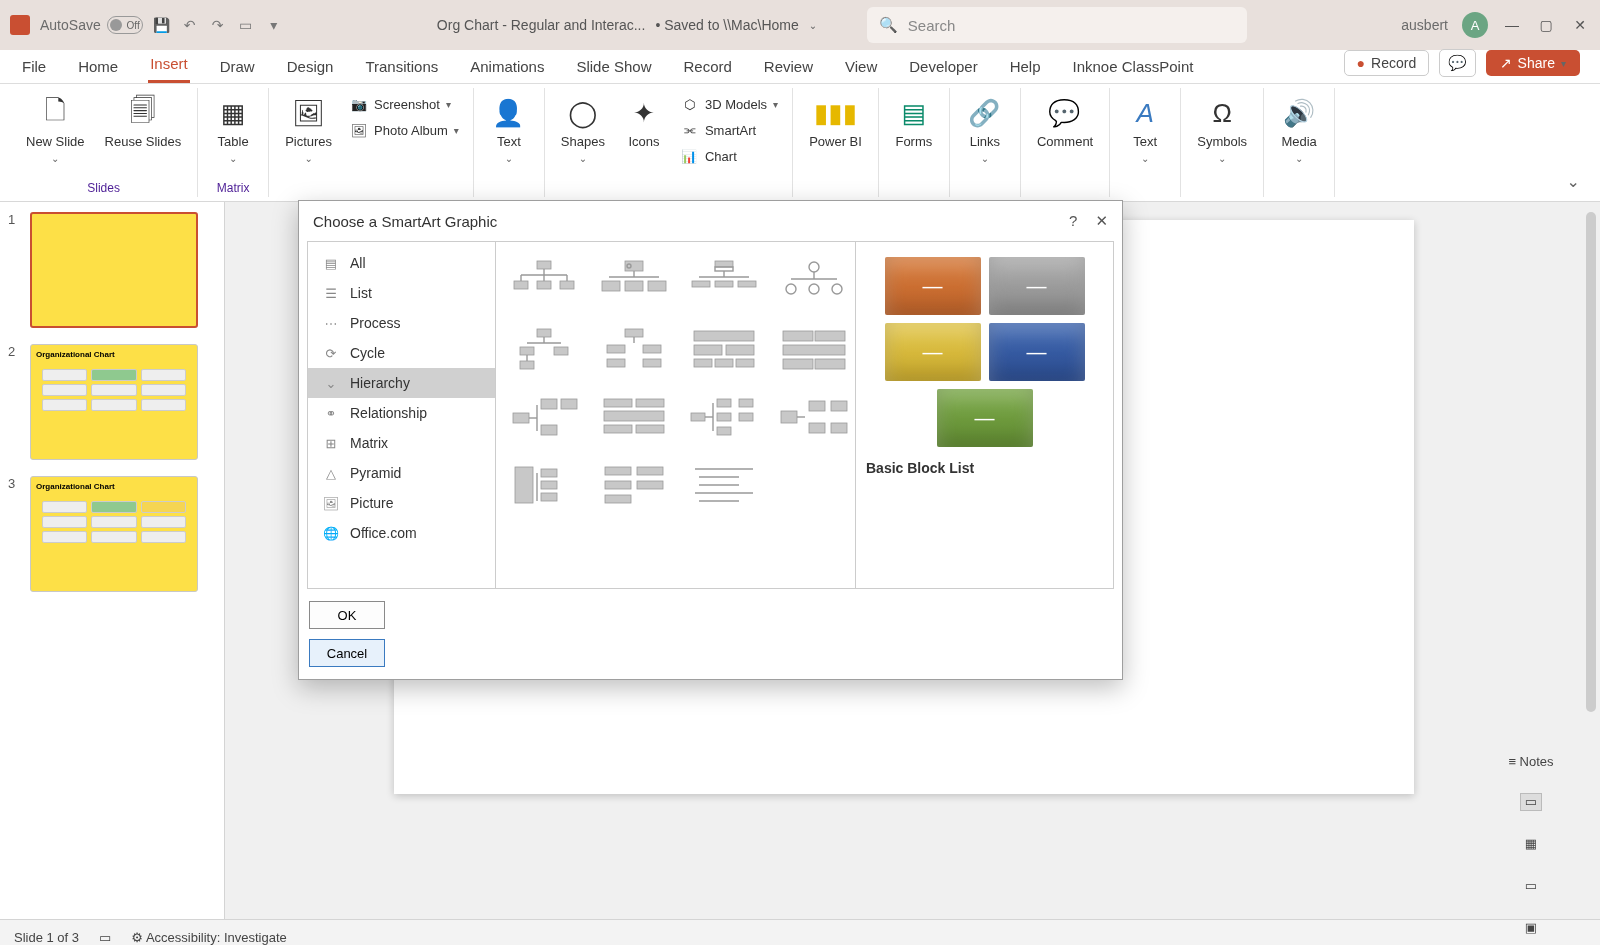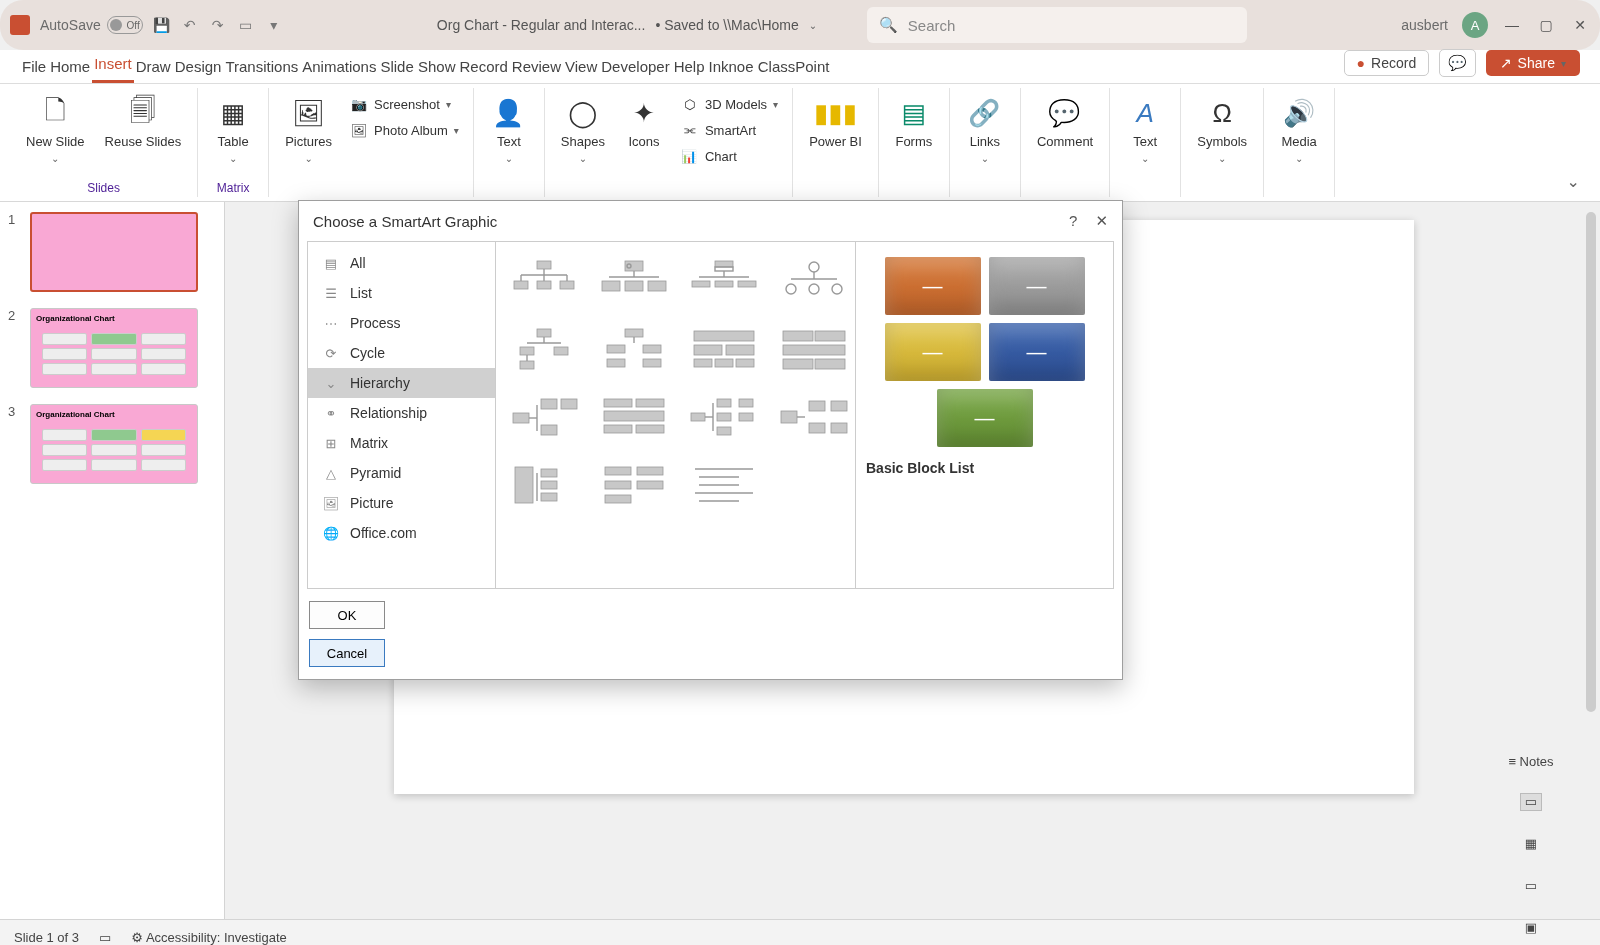--- a/index.html
+++ b/index.html
@@ -1,34 +1,34 @@
 <!DOCTYPE html>
 <html><head>
 <meta charset="utf-8">
 <style>
 * { margin: 0; padding: 0; box-sizing: border-box; font-family: "Segoe UI", sans-serif; }
 body { width: 1600px; height: 945px; background: #f0f0f0; overflow: hidden; position: relative; }
 
 
-.titlebar { height: 50px; background: #e8e0dc; display: flex; align-items: center; padding: 0 10px; color: #6b6b6b; font-size: 14px; border-radius: 23px; }
+.titlebar { height: 50px; background: #e8e0dc; display: flex; align-items: center; padding: 0 10px; color: #6b6b6b; font-size: 14px; }
 .titlebar .left { display: flex; align-items: center; gap: 10px; }
 .titlebar .ppt-icon { width: 20px; height: 20px; background: #c94f32; border-radius: 3px; }
 .autosave { display: flex; align-items: center; gap: 6px; }
 .toggle { width: 36px; height: 18px; border: 1px solid #999; border-radius: 9px; display: flex; align-items: center; padding: 0 2px; font-size: 10px; justify-content: flex-end; color: #666; }
 .toggle::before { content: ""; width: 12px; height: 12px; background: #999; border-radius: 50%; margin-right: auto; }
 .qat-icon { width: 18px; height: 18px; display: flex; align-items: center; justify-content: center; color: #777; }
 .titlebar .center { flex: 1; display: flex; align-items: center; justify-content: center; gap: 10px; }
 .doc-title { color: #555; }
 .search-box { width: 380px; height: 36px; background: #f5f0ed; border-radius: 6px; display: flex; align-items: center; padding: 0 12px; gap: 10px; color: #888; font-size: 15px; margin-left: 40px; }
 .titlebar .right { display: flex; align-items: center; gap: 14px; }
 .avatar { width: 26px; height: 26px; background: #6ba583; border-radius: 50%; color: #fff; display: flex; align-items: center; justify-content: center; font-size: 13px; }
 .win-btn { width: 20px; height: 20px; display: flex; align-items: center; justify-content: center; color: #555; }
 
 
-.tabs { height: 34px; background: #fff; display: flex; align-items: flex-end; padding: 0 20px; font-size: 15px; color: #444; border-bottom: 1px solid #ddd; }
+.tabs { height: 34px; background: #fff; display: flex; align-items: flex-end; padding: 0 20px; gap: 28px; font-size: 15px; color: #444; border-bottom: 1px solid #ddd; }
 .tab { padding: 6px 2px 8px; cursor: pointer; }
 .tab.active { color: #c94f32; border-bottom: 3px solid #c94f32; font-weight: 500; }
 .tabs .right-controls { margin-left: auto; display: flex; align-items: center; gap: 10px; padding-bottom: 6px; }
 .record-btn { border: 1px solid #ccc; border-radius: 5px; padding: 4px 12px; display: flex; align-items: center; gap: 6px; font-size: 14px; }
 .record-btn::before { content: "●"; color: #c94f32; }
 .comment-btn { border: 1px solid #ccc; border-radius: 5px; padding: 4px 8px; }
 .share-btn { background: #c94f32; color: #fff; border-radius: 5px; padding: 5px 14px; display: flex; align-items: center; gap: 6px; font-size: 14px; }
 
 
 .ribbon { height: 118px; background: #fff; display: flex; padding: 4px 10px; gap: 0; border-bottom: 1px solid #d8d8d8; }
@@ -42,21 +42,21 @@
 .rbn-small .ico-s { width: 18px; height: 18px; display: flex; align-items: center; justify-content: center; }
 .stack { display: flex; flex-direction: column; gap: 2px; justify-content: center; }
 .chev { font-size: 10px; color: #666; }
 .ribbon-expand { margin-left: auto; align-self: flex-end; padding: 6px 10px; color: #666; }
 
 
 .workspace { display: flex; height: calc(945px - 50px - 34px - 118px - 26px); background: #f0f0f0; }
 .slide-panel { width: 225px; background: #fff; border-right: 1px solid #d4d4d4; padding: 10px 8px; overflow-y: auto; }
 .slide-thumb-row { display: flex; gap: 8px; margin-bottom: 16px; }
 .slide-num { font-size: 13px; color: #555; width: 14px; }
-.slide-thumb { width: 168px; height: 80px; background: #f9a8d4; border: 1px solid #c8c8c8; border-radius: 3px; position: relative; overflow: hidden; }
+.slide-thumb { width: 168px; height: 116px; background: #fde047; border: 1px solid #c8c8c8; border-radius: 3px; position: relative; overflow: hidden; }
 .slide-thumb.selected { border: 2px solid #c94f32; }
 .thumb-content { padding: 6px; font-size: 7px; color: #555; display: flex; gap: 4px; }
 .thumb-title { font-size: 8px; font-weight: bold; margin-bottom: 4px; }
 .thumb-col { flex: 1; display: flex; flex-direction: column; gap: 3px; }
 .thumb-box { height: 12px; background: #eee; border: 1px solid #ccc; border-radius: 2px; }
 .thumb-box.green { background: #8fc98f; }
 .thumb-box.yellow { background: #f5d553; }
 
 .canvas-area { flex: 1; display: flex; align-items: flex-start; justify-content: center; padding: 18px; position: relative; }
 .slide-canvas { width: 1020px; height: 574px; background: #fff; box-shadow: 0 2px 8px rgba(0,0,0,0.2); }

